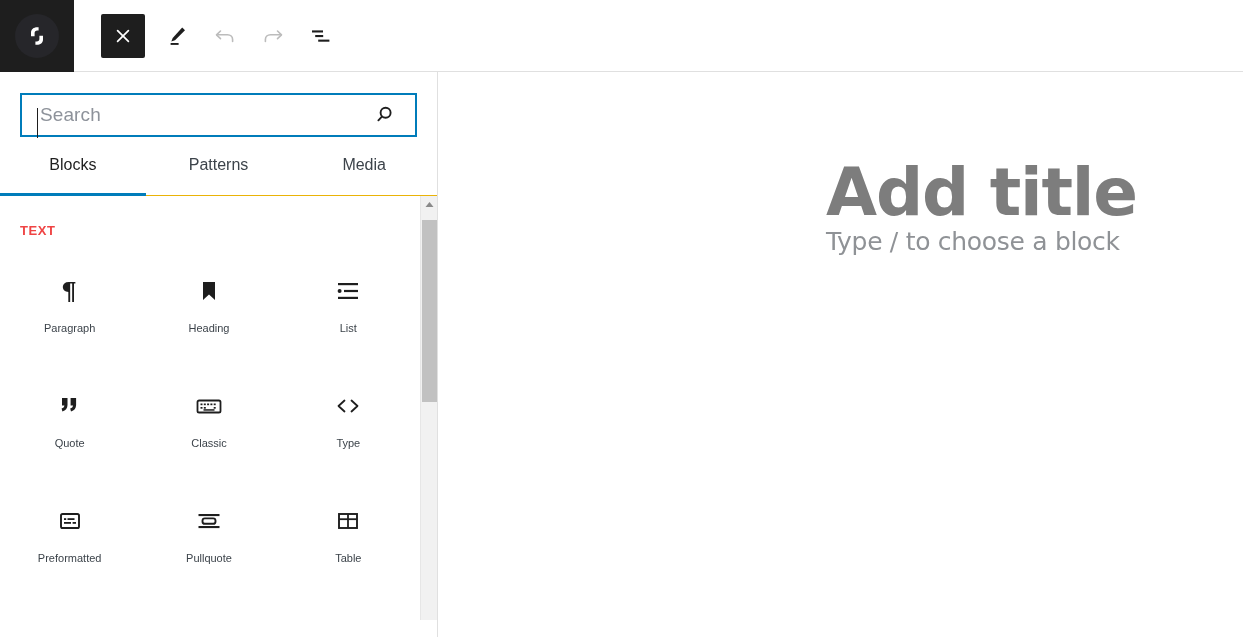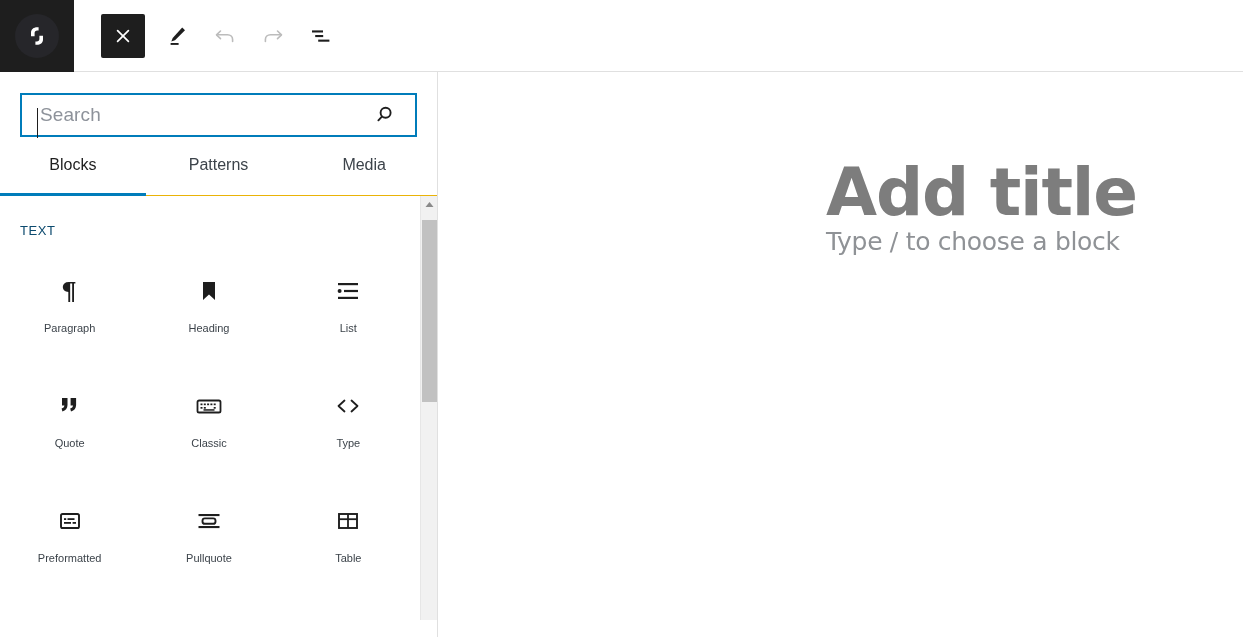--- a/index.html
+++ b/index.html
@@ -146,23 +146,24 @@
   }
 
   
   .blocklist {
     position: relative;
     height: 424px;
     overflow: hidden;
   }
   .cat-label {
     font-size: 13px;
-    color: #0c4a6e;
+    color: #ef4444;
     letter-spacing: 0.6px;
     padding: 27px 0 0 20px;
+    font-weight: bold;
   }
 
   .grid {
     display: grid;
     grid-template-columns: repeat(3, 1fr);
     width: 418px;
     padding-top: 14px;
   }
   .block-item {
     display: flex;

